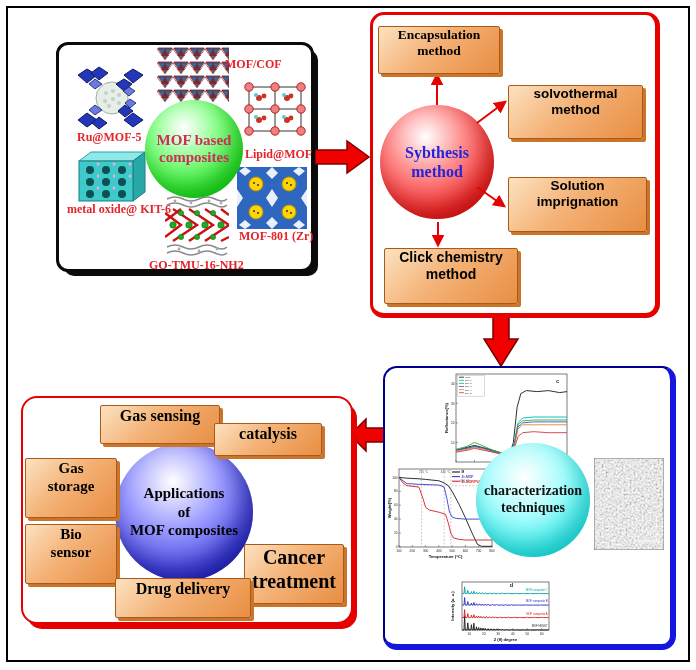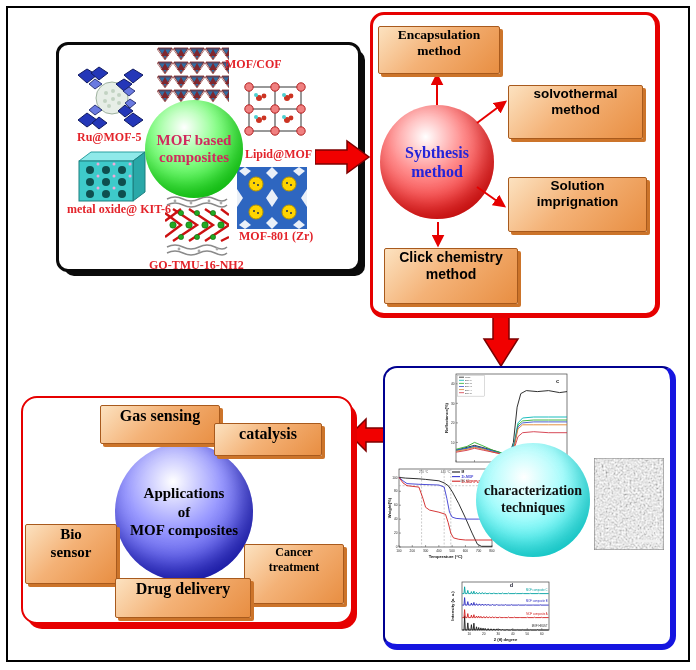--- a/index.html
+++ b/index.html
@@ -6,21 +6,21 @@
   #stage{position:relative;width:696px;height:670px;background:#fff;overflow:hidden;
          font-family:"Liberation Serif",serif;}
   .abs{position:absolute;}
   .serif{font-family:"Liberation Serif",serif;}
   .sans{font-family:"Liberation Sans",sans-serif;}
 
   #frame{left:6px;top:6px;width:680px;height:652px;border:2px solid #000;}
 
   
   #panel-composites{left:56px;top:42px;width:252px;height:224px;background:#fff;
-    border:3px solid #0a0a0a;border-radius:12px;box-shadow:6px 6px 0 -2px #0b0b0b;padding-left:47px;}
+    border:3px solid #0a0a0a;border-radius:12px;box-shadow:6px 6px 0 -2px #0b0b0b;}
   #panel-synthesis{left:370px;top:12px;width:282px;height:298px;background:#fff;
     border:3px solid #e60000;border-right-width:5px;border-bottom-width:5px;border-radius:14px;}
   #panel-characterization{left:383px;top:366px;width:285px;height:276px;background:#fff;
     border:2px solid #000090;border-right:6px solid #1515e0;border-bottom:6px solid #1515e0;border-radius:14px;}
   #panel-applications{left:21px;top:396px;width:328px;height:224px;background:#fff;
     border:2px solid #e60000;border-radius:16px;box-shadow:5px 6px 0 -1px #e60000;}
 
   
   .sphere{position:absolute;border-radius:50%;display:flex;align-items:center;justify-content:center;
     text-align:center;white-space:pre-line;font-weight:bold;}
@@ -437,25 +437,29 @@
       <span style="white-space:pre">Applications
 of
 MOF composites</span>
     </div>
     <div class="obox serif" style="left:77px;top:7px;width:118px;height:37px;font-size:16px">
       <span>Gas sensing</span>
     </div>
     <div class="obox serif" style="left:191px;top:25px;width:106px;height:31px;font-size:16px">
       <span>catalysis</span>
     </div>
+    <div class="obox serif" style="left:2px;top:60px;width:90px;height:58px;font-size:15px">
+      <span>Gas
+storage</span>
+    </div>
     <div class="obox serif" style="left:2px;top:126px;width:90px;height:58px;font-size:15px">
       <span>Bio
 sensor</span>
     </div>
-    <div class="obox serif" style="left:221px;top:146px;width:98px;height:58px;font-size:12px">
+    <div class="obox serif" style="left:221px;top:146px;width:98px;height:58px;font-size:20px">
       <span>Cancer
 treatment</span>
     </div>
     <div class="obox serif" style="left:92px;top:180px;width:134px;height:38px;font-size:16px">
       <span>Drug delivery</span>
     </div>
   </div>
 </div>
 
 </body></html>

